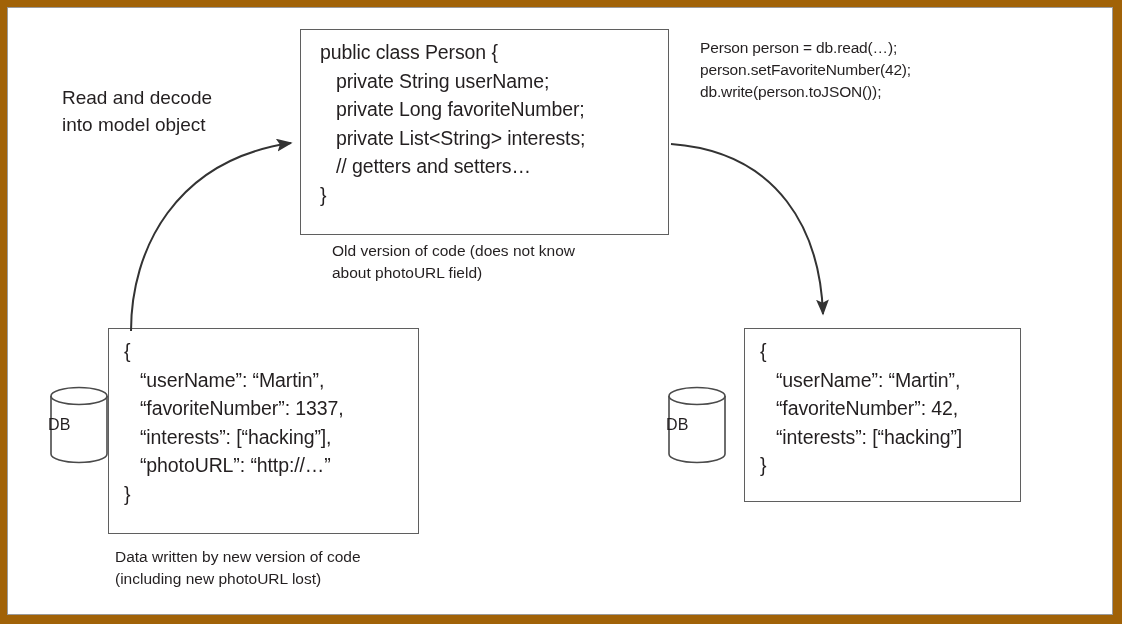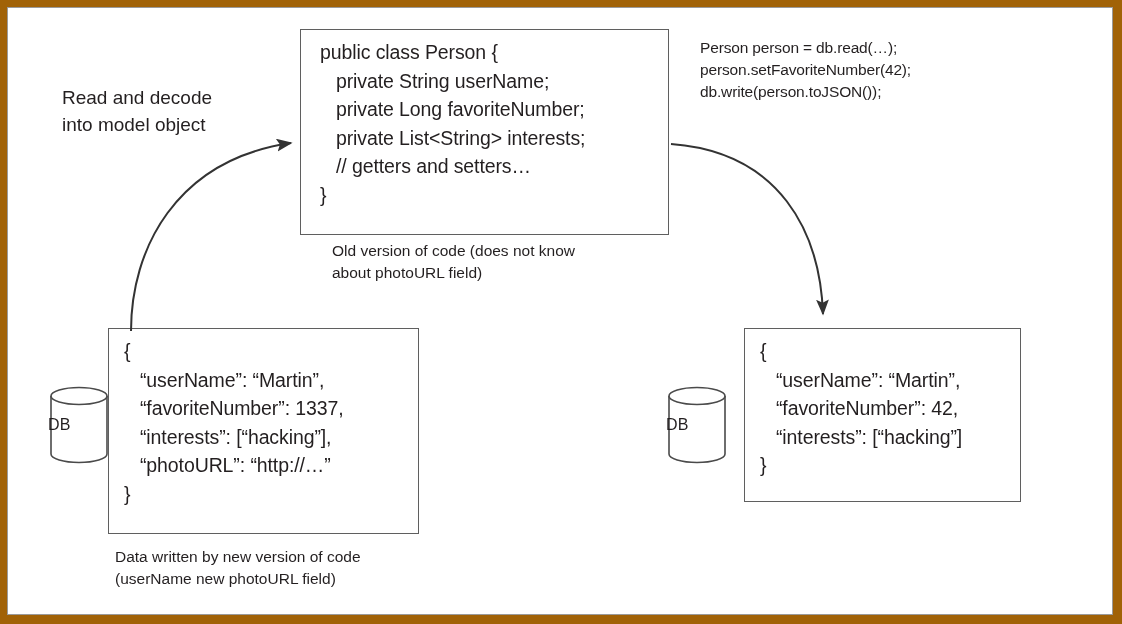--- a/index.html
+++ b/index.html
@@ -177,21 +177,21 @@
 
 
   <div class="box json-left-box"></div>
   <div class="codeblock json-left-lines">{
    “userName”: “Martin”,
    “favoriteNumber”: 1337,
    “interests”: [“hacking”],
    “photoURL”: “http://…”
 }</div>
   <div class="caption caption-data">Data written by new version of code
-(userName new photoURL field)</div>
+(including new photoURL lost)</div>
 
   <div class="box json-right-box"></div>
   <div class="codeblock json-right-lines">{
    “userName”: “Martin”,
    “favoriteNumber”: 42,
    “interests”: [“hacking”]
 }</div>
 
   <div class="db db-left">
     <svg width="62" height="84" viewBox="0 0 62 84">

